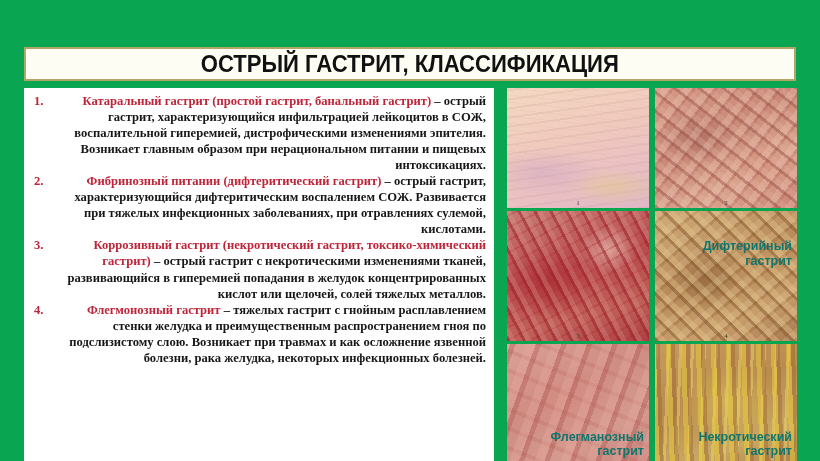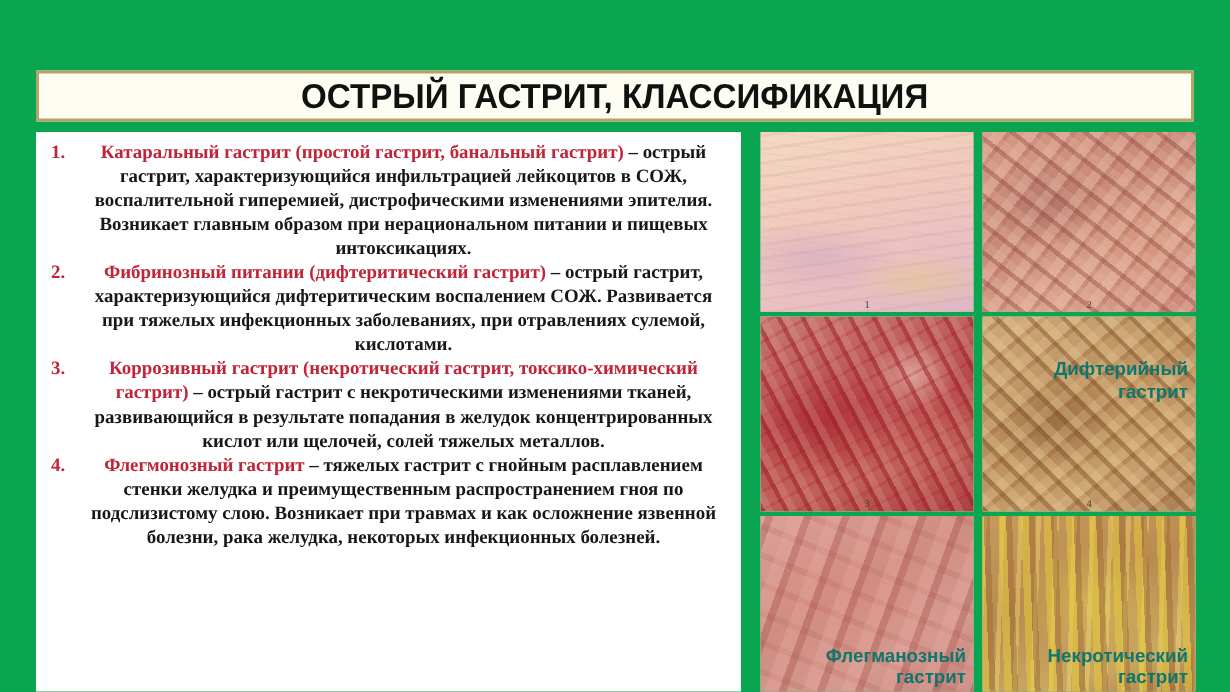--- a/index.html
+++ b/index.html
@@ -71,21 +71,21 @@
     color: #bf2438;
     font-weight: bold;
     width: 22px;
     flex: 0 0 22px;
     text-align: left;
     padding-left: 4px;
     box-sizing: border-box;
   }
   .item-body {
     flex: 1 1 auto;
-    text-align: center;
+    text-align: right;
     text-indent: 0;
   }
   .hl {
     color: #bf2438;
   }
 
   
   .img-grid {
     position: absolute;
     left: 507px;
@@ -213,21 +213,21 @@
       <span class="item-body"><span class="hl">Катаральный гастрит (простой гастрит, банальный гастрит)</span><span> – острый гастрит, характеризующийся инфильтрацией лейкоцитов в СОЖ, воспалительной гиперемией, дистрофическими изменениями эпителия. Возникает главным образом при нерациональном питании и пищевых интоксикациях.</span></span>
     </div>
 
     <div class="item">
       <span class="item-num">2.</span>
       <span class="item-body"><span class="hl">Фибринозный питании (дифтеритический гастрит)</span><span> – острый гастрит, характеризующийся дифтеритическим воспалением СОЖ. Развивается при тяжелых инфекционных заболеваниях, при отравлениях сулемой, кислотами.</span></span>
     </div>
 
     <div class="item">
       <span class="item-num">3.</span>
-      <span class="item-body"><span class="hl">Коррозивный гастрит (некротический гастрит, токсико-химический гастрит)</span><span> – острый гастрит с некротическими изменениями тканей, развивающийся в результате попадания в желудок концентрированных кислот или щелочей, солей тяжелых металлов.</span></span>
+      <span class="item-body"><span class="hl">Коррозивный гастрит (некротический гастрит, токсико-химический гастрит)</span><span> – острый гастрит с некротическими изменениями тканей, развивающийся в гиперемией попадания в желудок концентрированных кислот или щелочей, солей тяжелых металлов.</span></span>
     </div>
 
     <div class="item">
       <span class="item-num">4.</span>
       <span class="item-body"><span class="hl">Флегмонозный гастрит</span><span> – тяжелых гастрит с гнойным расплавлением стенки желудка и преимущественным распространением гноя по подслизистому слою. Возникает при травмах и как осложнение язвенной болезни, рака желудка, некоторых инфекционных болезней.</span></span>
     </div>
 
   </div>
 
   <div class="img-grid">

